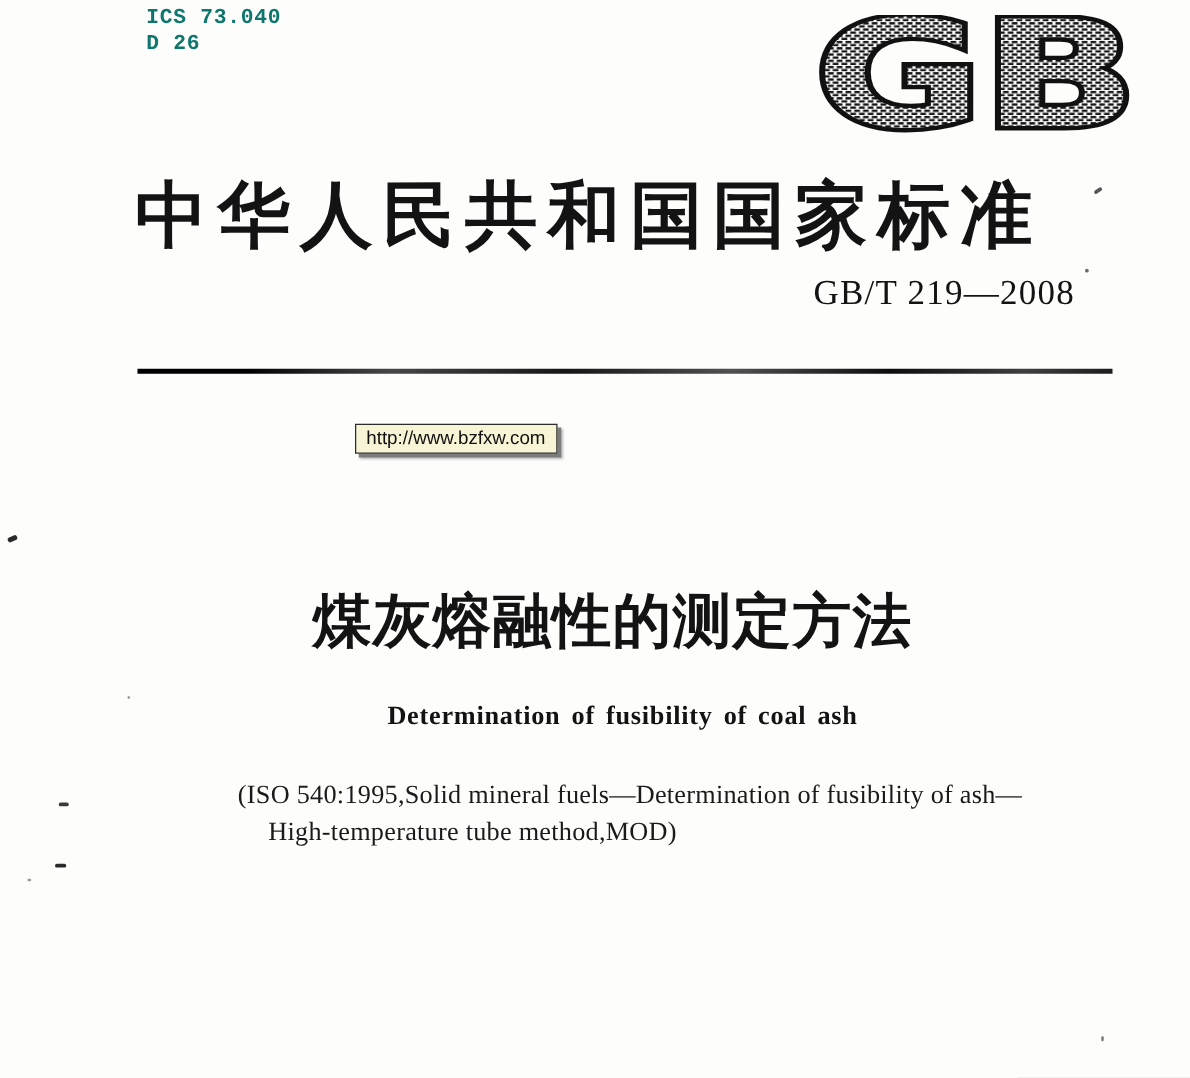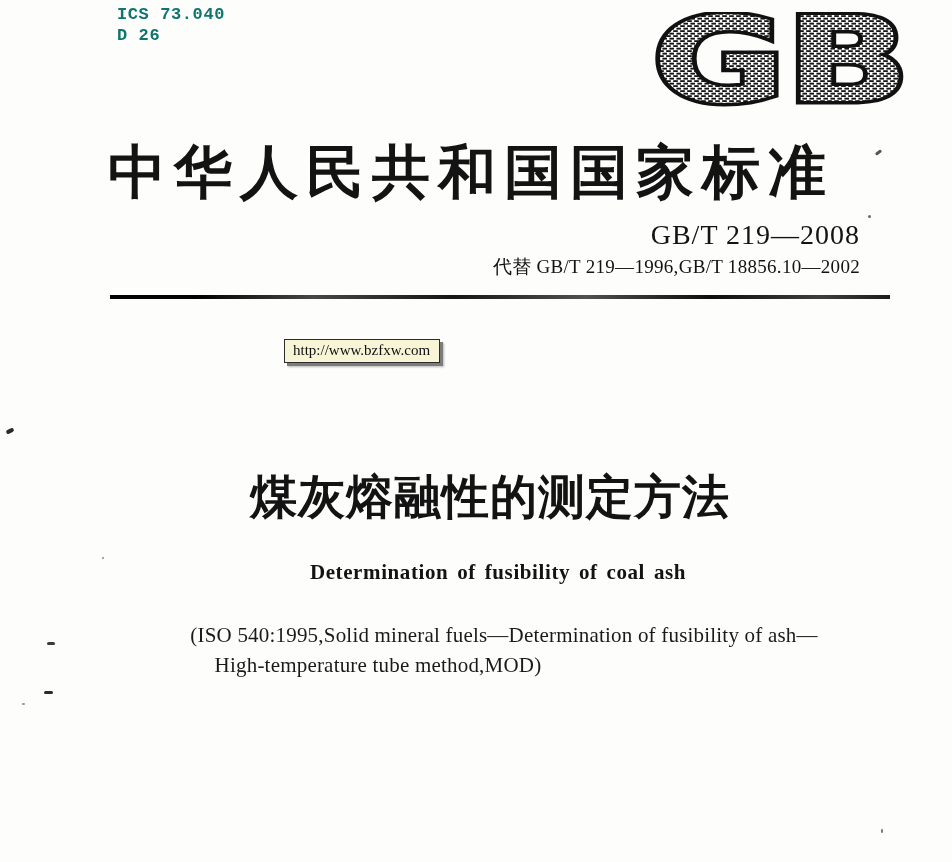--- a/index.html
+++ b/index.html
@@ -80,21 +80,21 @@
       #000 0%, #000 11%, #474747 26%, #161616 44%,
       #515151 61%, #0d0d0d 77%, #3f3f3f 91%, #1d1d1d 100%);
   }
 
   
   .watermark {
     position: absolute;
     left: 284px;
     top: 339px;
     display: inline-block;
-    font-family: Liberation Serif, serif;
+    font-family: Liberation Sans, sans-serif;
     font-size: 15px;
     color: #101010;
     background: #f8f4d6;
     border: 1px solid #2c2c2c;
     padding: 2px 9px 3px 8px;
     box-shadow: 3px 3px 0 #7c7c7c, 4px 4px 2px #b9b9b9;
     cursor: pointer;
     text-align: right;
   }
 
@@ -180,21 +180,20 @@
         <rect x="4.2" y="3.2" width="4.6" height="1.9" fill="#151515"></rect>
       </pattern>
     </defs>
     <text x="133" y="89" text-anchor="middle" font-family="DejaVu Sans, sans-serif" font-weight="bold" font-size="118" textLength="258" lengthAdjust="spacingAndGlyphs" fill="url(#halftone)" stroke="#111111" stroke-width="7" paint-order="stroke">GB</text>
   </svg>
 
   <div class="nat-title">中华人民共和国国家标准</div>
 
   <div class="std-block">
     <div class="std-num">GB/T 219—2008</div>
-    <div class="replaces">代替 GB/T 219—1996,GB/T 18856.10—2002</div>
   </div>
 
   <div class="rule"></div>
 
   <div class="watermark">http://www.bzfxw.com</div>
 
   <div class="title-zh">煤灰熔融性的测定方法</div>
   <div class="title-en">Determination of fusibility of coal ash</div>
   <div class="iso-line1">(ISO 540:1995,Solid mineral fuels—Determination of fusibility of ash—</div>
   <div class="iso-line2">High-temperature tube method,MOD)</div>

